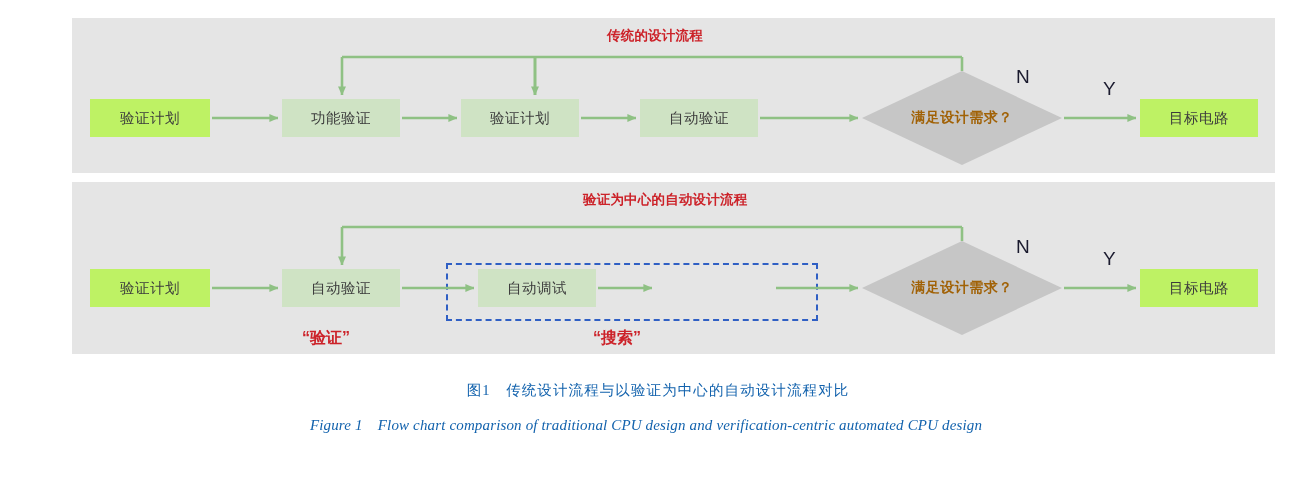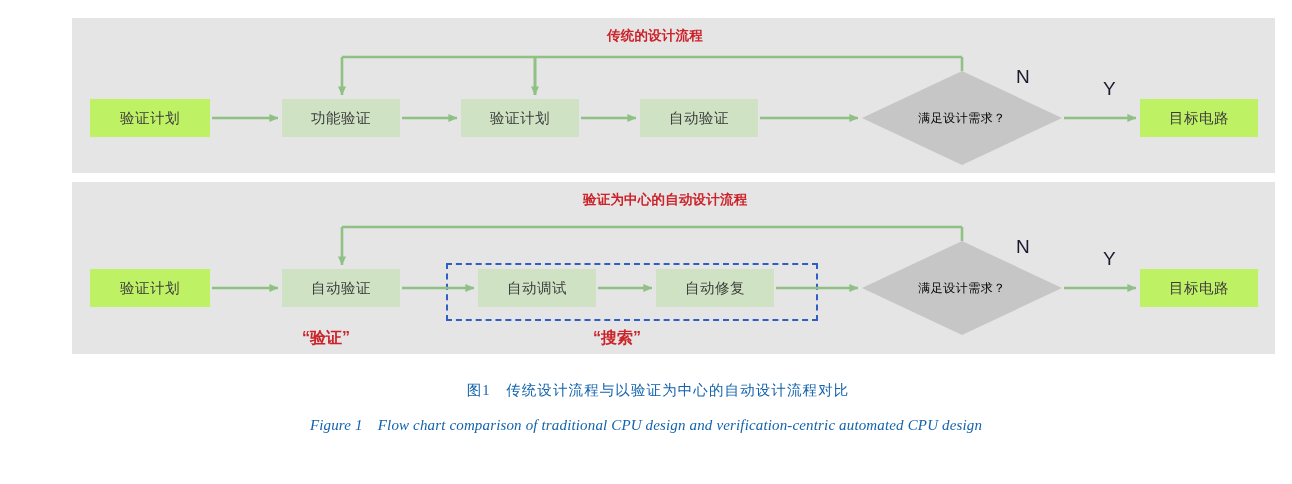--- a/index.html
+++ b/index.html
@@ -62,24 +62,25 @@
     background: #c6c6c6;
     clip-path: polygon(0% 50%, 50% 0%, 100% 50%, 50% 100%);
   }
   .diamond .dlabel {
     position: absolute;
     left: 0; top: 0;
     width: 100%; height: 100%;
     display: flex;
     align-items: center;
     justify-content: center;
-    font-size: 12px;
-    color: #000000;
+    font-size: 14px;
+    color: #a16207;
     white-space: nowrap;
     letter-spacing: 0.5px;
+    font-weight: bold;
   }
 
   .branch-label {
     position: absolute;
     font-size: 19px;
     color: #1a1a2e;
     font-family: "Liberation Sans", "DejaVu Sans", sans-serif;
   }
 
   .quote-label {
@@ -160,21 +161,20 @@
   <div class="panel-title" id="title-2" style="left:583px; top:191px;">验证为中心的自动设计流程</div>
 
   <div class="node node-tan" style="left:90px; top:269px; width:120px; height:38px;">验证计划</div>
 
   <div class="node node-green" style="left:282px; top:269px; width:118px; height:38px;">自动验证</div>
 
   <div class="dashed-box" style="left:446px; top:263px; width:372px; height:58px;"></div>
 
   <div class="node node-green" style="left:478px; top:269px; width:118px; height:38px;">自动调试</div>
 
-  <div class="node node-green" style="left:656px; top:269px; width:118px; height:38px;">自动修复</div>
 
   <div class="diamond" style="left:862px; top:241px; width:200px; height:94px;">
     <div class="dshape"></div>
     <div class="dlabel">满足设计需求？</div>
   </div>
 
   <div class="branch-label" style="left:1016px; top:236px;">N</div>
 
   <div class="branch-label" style="left:1103px; top:248px;">Y</div>
 

